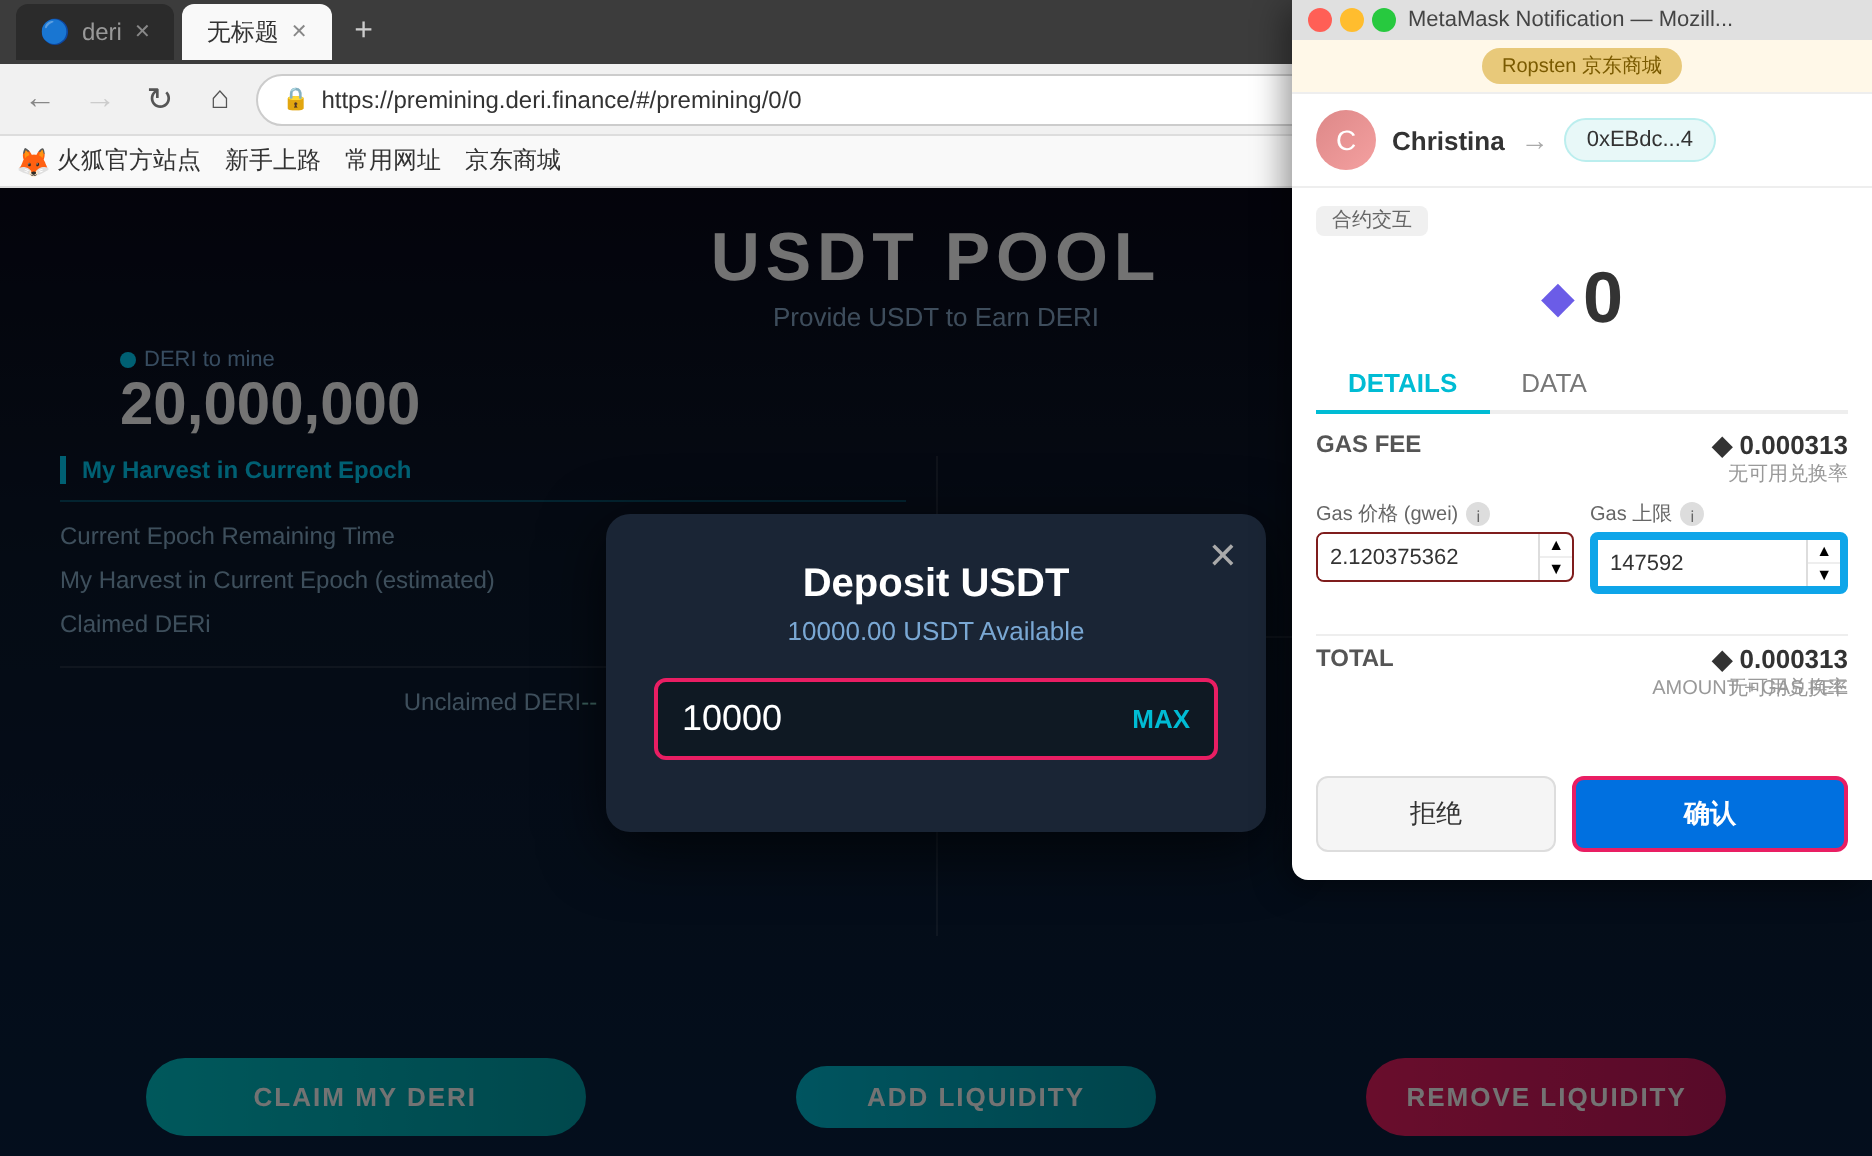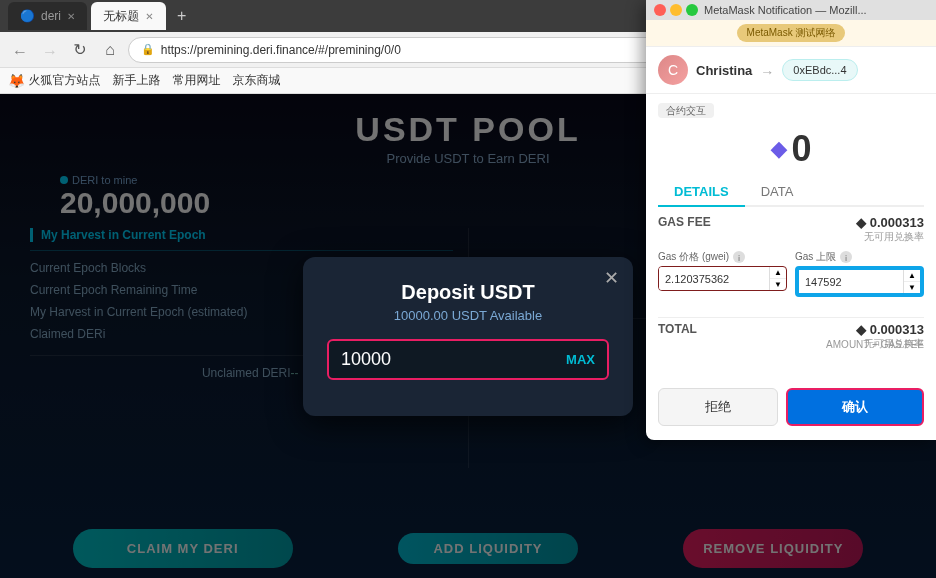--- a/index.html
+++ b/index.html
@@ -69,24 +69,20 @@
   </div>
 
   <div style="display:flex; padding:0 20px; gap:0; height:240px;">
 
     <div style="flex:1; padding:0 10px;">
       <div style="color:#00d4ff; font-size:12px; font-weight:bold; border-left:3px solid #00d4ff; padding-left:8px; margin-bottom:8px;">My Harvest in Current Epoch</div>
       <div style="border-top:1px solid rgba(0,212,255,0.3); margin-bottom:6px;"></div>
 
       <table style="width:100%; border-collapse:collapse;">
         <tbody>
-            <tr>
-          <td style="padding:4px 0; font-size:12px; color:#8ab0cc;">Current Epoch Blocks</td>
-          <td style="padding:4px 0; font-size:12px; color:#8addd4; text-align:right;"></td>
-        </tr>
         <tr>
           <td style="padding:4px 0; font-size:12px; color:#8ab0cc;">Current Epoch Remaining Time</td>
           <td style="padding:4px 0; font-size:12px; color:#8addd4; text-align:right;">7 d 10 h 9 m 35 s</td>
         </tr>
         <tr>
           <td style="padding:4px 0; font-size:12px; color:#8ab0cc;">My Harvest in Current Epoch (estimated)</td>
           <td style="padding:4px 0; font-size:12px; color:#8addd4; text-align:right;">0 DERI</td>
         </tr>
         <tr>
           <td style="padding:4px 0; font-size:12px; color:#8ab0cc;">Claimed DERi</td>
@@ -157,21 +153,21 @@
   <div style="background:#e0e0e0; padding:4px 8px; font-size:11px; color:#444; display:flex; align-items:center; gap:6px;">
     <div style="display:flex; gap:4px;">
       <div style="width:12px; height:12px; border-radius:50%; background:#ff5f56; cursor:pointer;"></div>
       <div style="width:12px; height:12px; border-radius:50%; background:#ffbd2e; cursor:pointer;"></div>
       <div style="width:12px; height:12px; border-radius:50%; background:#27c93f; cursor:pointer;"></div>
     </div>
     <span style="flex:1; font-size:11px;">MetaMask Notification — Mozill...</span>
   </div>
 
   <div style="background:#fff8e8; padding:4px 10px; display:flex; align-items:center; justify-content:center; border-bottom:1px solid #eee;">
-    <div style="background:#e8c97a; padding:2px 10px; border-radius:10px; font-size:10px; color:#7a5a00;">MetaMask 测试网络</div>
+    <div style="background:#e8c97a; padding:2px 10px; border-radius:10px; font-size:10px; color:#7a5a00;">Ropsten 京东商城</div>
   </div>
 
   <div style="display:flex; align-items:center; padding:8px 12px; gap:8px; border-bottom:1px solid #eee;">
     <div style="width:30px; height:30px; border-radius:50%; background:linear-gradient(135deg, #dd8888, #f4a0a0); display:flex; align-items:center; justify-content:center; font-size:14px; color:#fff;">C</div>
     <span style="font-size:13px; color:#333; font-weight:bold;">Christina</span>
     <span style="color:#aaa; font-size:14px;">→</span>
     <div style="background:#e8f8f8; padding:4px 10px; border-radius:12px; font-size:11px; color:#333; border:1px solid #bee;">0xEBdc...4</div>
   </div>
 
   <div style="padding:6px 12px;">

